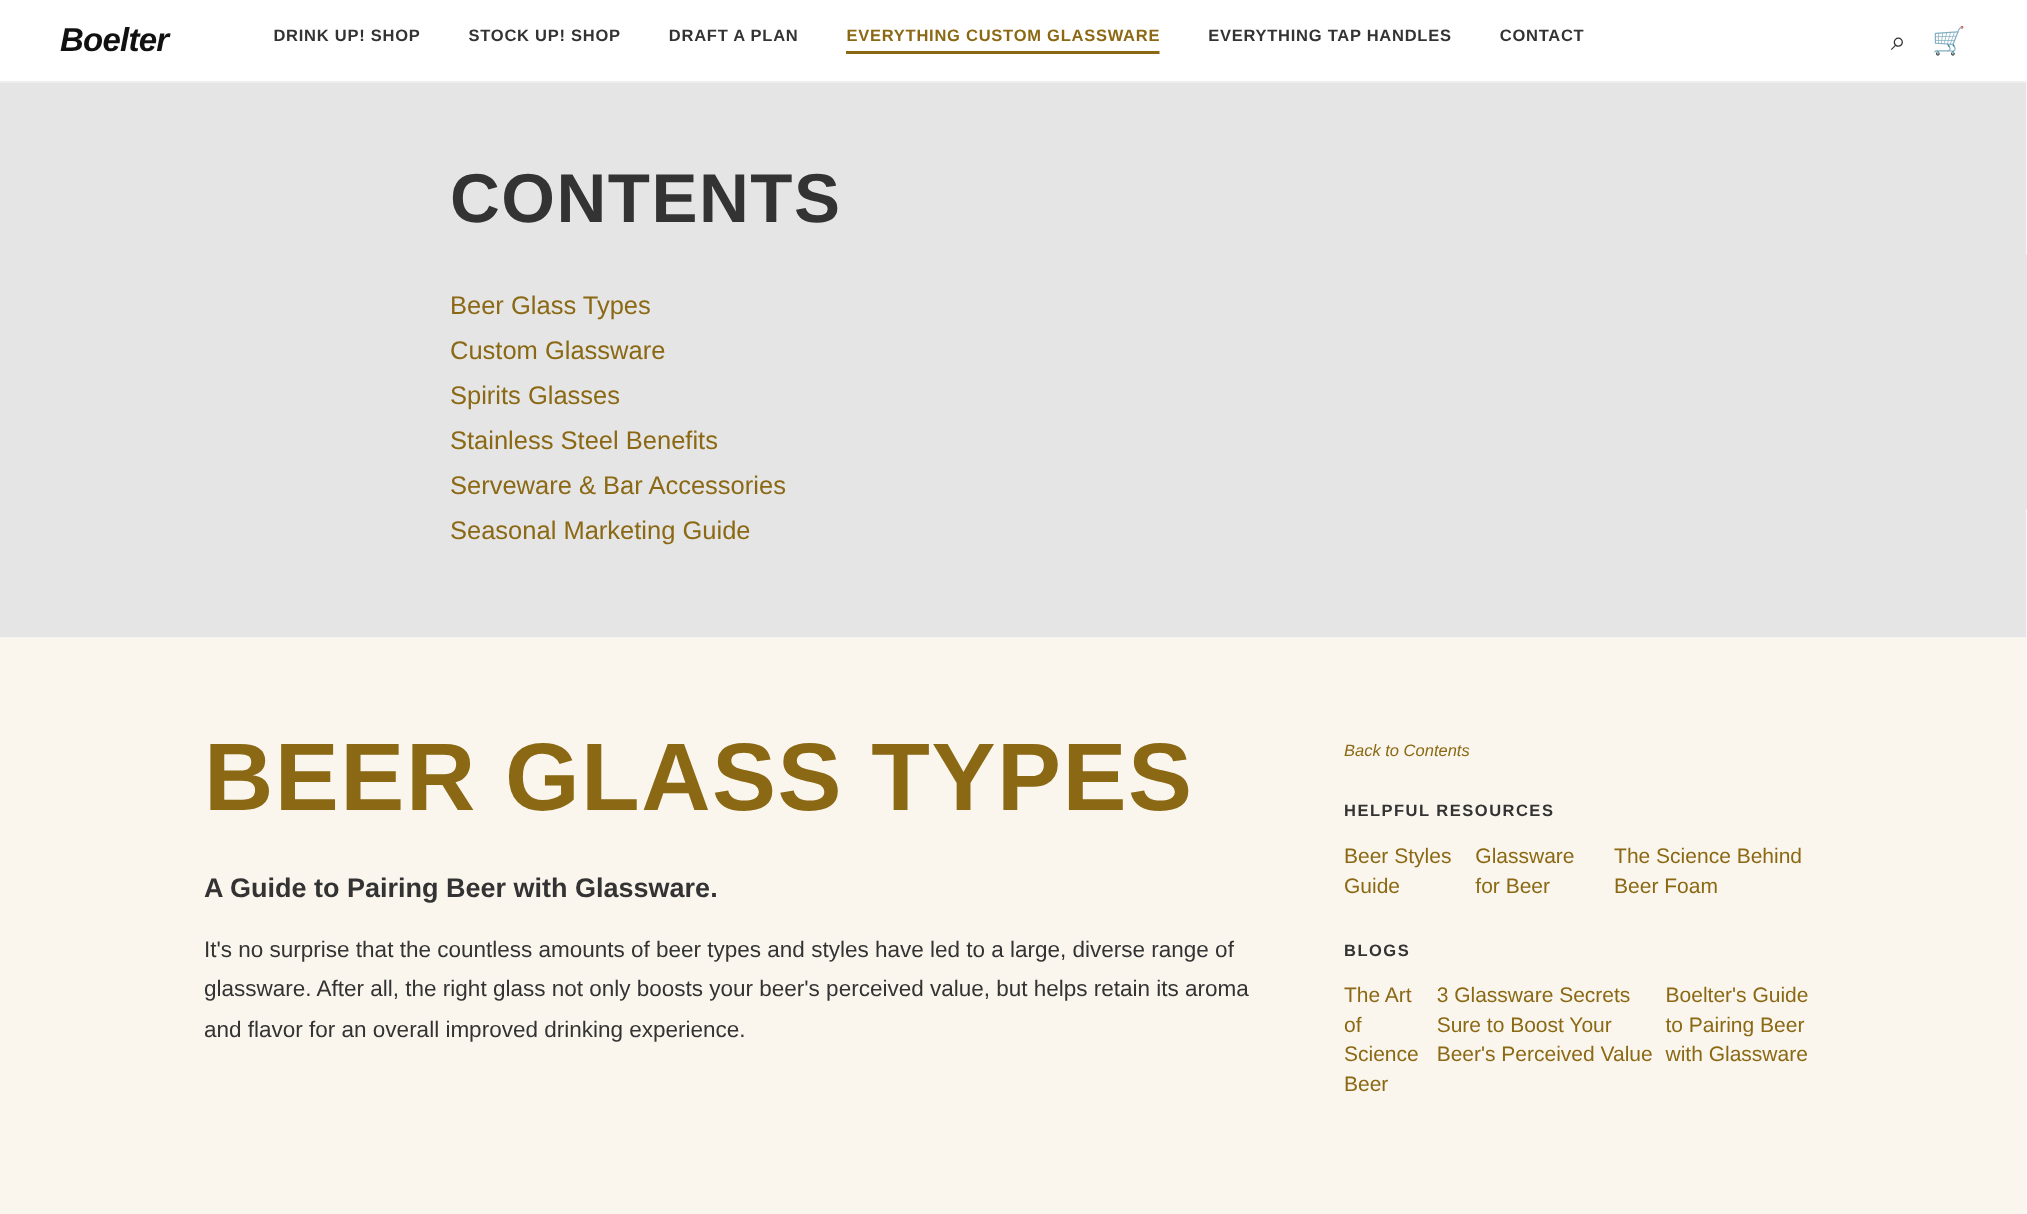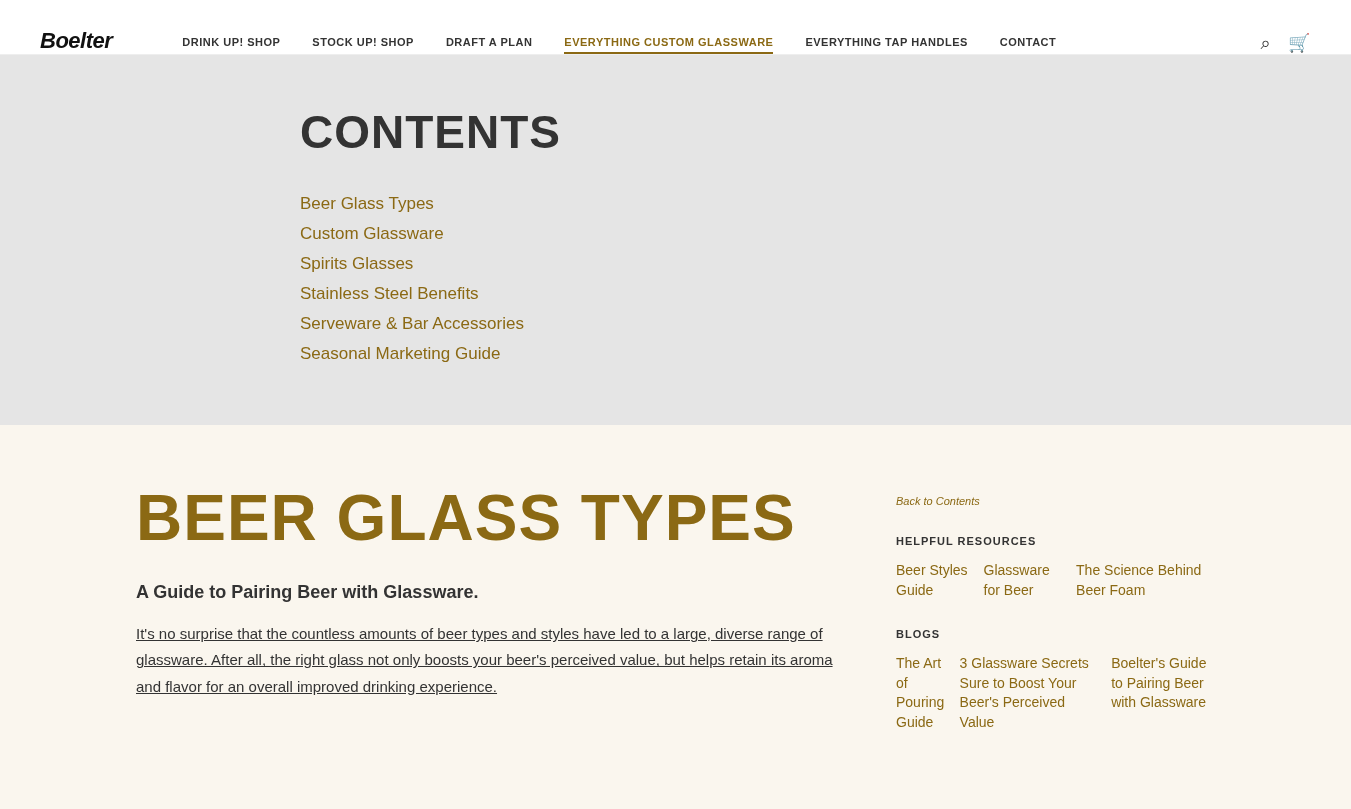--- a/index.html
+++ b/index.html
@@ -1,21 +1,21 @@
 <!DOCTYPE html>
 <html><head>
   <meta charset="utf-8">
   <style>
     * { box-sizing: border-box; margin: 0; padding: 0; }
     body { font-family: Arial, sans-serif; background: #fff; color: #333; }
 
     
     nav {
       display: flex;
-      align-items: flex-end;
+      align-items: center;
       padding: 0 40px;
       height: 55px;
       border-bottom: 1px solid #eee;
       background: #fff;
     }
     .logo {
       font-size: 22px;
       font-weight: bold;
       color: #111;
       margin-right: 50px;
@@ -109,21 +109,20 @@
     .subtitle {
       font-size: 18px;
       font-weight: bold;
       color: #333;
       margin-bottom: 18px;
     }
     .body-text {
       font-size: 15px;
       color: #333;
       line-height: 1.75;
-      text-decoration: underline;
     }
 
     
     .right-sidebar {
       width: 320px;
       flex-shrink: 0;
       padding-top: 10px;
     }
     .back-link {
       font-size: 11px;
@@ -204,19 +203,19 @@
       <div class="sidebar-links">
         <a class="sidebar-link">Beer Styles Guide</a>
         <a class="sidebar-link">Glassware for Beer</a>
         <a class="sidebar-link">The Science Behind Beer Foam</a>
       </div>
     </div>
 
     <div>
       <p class="sidebar-section-title">BLOGS</p>
       <div class="sidebar-links">
-        <a class="sidebar-link">The Art of Pouring Guide</a>
+        <a class="sidebar-link">The Art of Science Beer</a>
         <a class="sidebar-link">3 Glassware Secrets Sure to Boost Your Beer's Perceived Value</a>
         <a class="sidebar-link">Boelter's Guide to Pairing Beer with Glassware</a>
       </div>
     </div>
   </aside>
 </section>
 
 </body></html>

